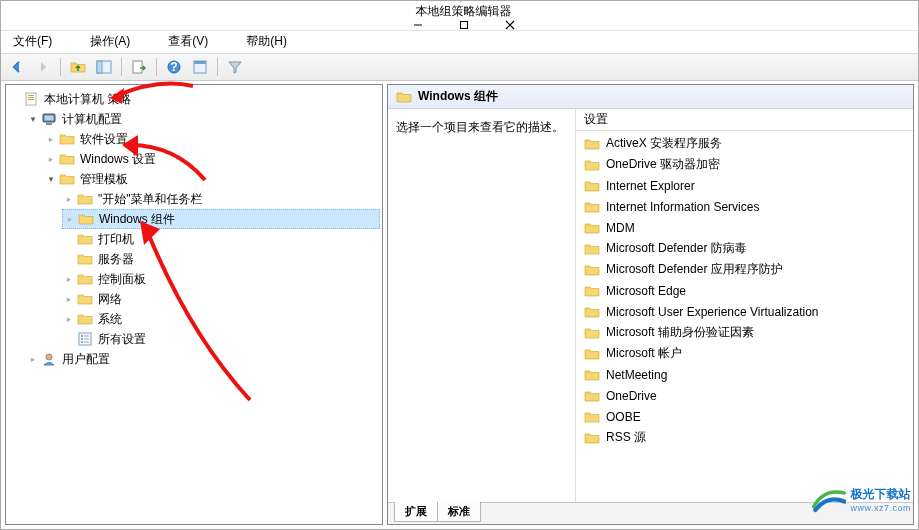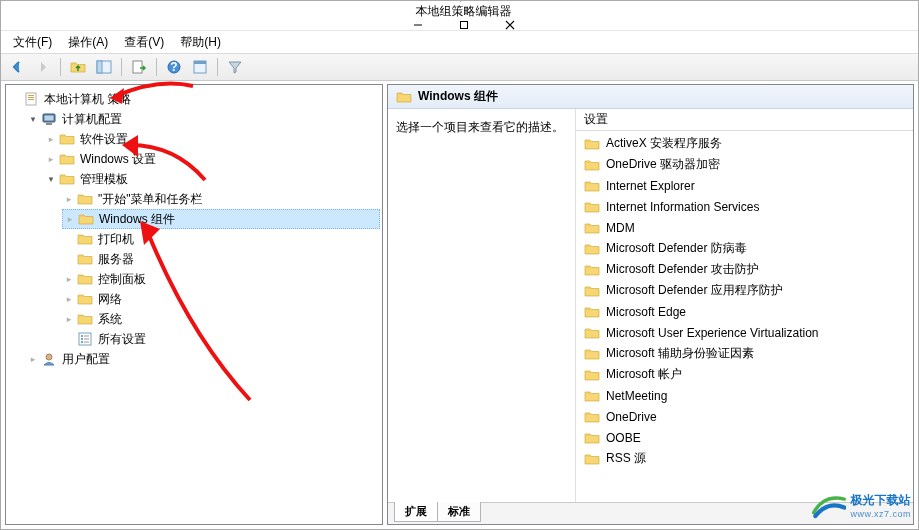--- a/index.html
+++ b/index.html
@@ -8,21 +8,21 @@
 .window { width: 919px; height: 530px; border: 1px solid #aaa; display: flex; flex-direction: column; background: #fff; }
 
 
 .titlebar { height: 30px; display: flex; align-items: center; padding: 0 0 0 8px; border-bottom: 1px solid #e5e5e5; flex-direction: column; }
 .titlebar .app-icon { width: 16px; height: 16px; margin-right: 6px; }
 .titlebar .title-text { flex: 1; }
 .win-controls { display: flex; height: 100%; }
 .win-btn { width: 46px; height: 100%; display: flex; align-items: center; justify-content: center; cursor: pointer; }
 
 
-.menubar { height: 22px; display: flex; align-items: center; padding: 0 4px; }
+.menubar { height: 22px; display: flex; padding: 0 4px; gap: 22px; }
 .menu-item { padding: 2px 8px; cursor: pointer; }
 
 
 .toolbar { height: 28px; background: linear-gradient(#f7f7f7,#ececec); border-top: 1px solid #dcdcdc; border-bottom: 1px solid #c9c9c9; display: flex; align-items: center; padding: 0 4px; gap: 2px; }
 .tool-btn { width: 24px; height: 22px; display: flex; align-items: center; justify-content: center; cursor: pointer; border: 1px solid transparent; border-radius: 2px; }
 .tool-sep { width: 1px; height: 18px; background: #c0c0c0; margin: 0 3px; }
 
 
 .content { flex: 1; display: flex; padding: 3px 4px 4px 4px; gap: 4px; min-height: 0; }
 .pane { border: 1px solid #828790; background: #fff; overflow: auto; }
@@ -47,21 +47,21 @@
 .rp-list-header { height: 22px; border-bottom: 1px solid #dcdcdc; display: flex; align-items: center; padding: 0 8px; background: #fff; position: sticky; top: 0; }
 .rp-list { padding: 2px 0; }
 .rp-item { height: 21px; display: flex; align-items: center; padding: 0 8px; gap: 6px; }
 
 
 .rp-tabs { height: 22px; display: flex; align-items: flex-start; padding-left: 6px; border-top: 1px solid #c9c9c9; background: #f4f4f4; font-weight: bold; }
 .rp-tab { padding: 2px 10px; border: 1px solid #b5b5b5; border-top: none; background: #fcfcfc; margin-right: -1px; font-size: 11px; cursor: pointer; position: relative; top: -1px; }
 .rp-tab.active { background: #fff; }
 
 
-.watermark { position: absolute; right: 8px; bottom: 10px; display: flex; align-items: center; gap: 4px; color: #1975c5; font-size: 13px; font-weight: bold; pointer-events: none; }
+.watermark { position: absolute; right: 8px; bottom: 16px; display: flex; align-items: center; gap: 4px; color: #1975c5; font-size: 13px; font-weight: bold; pointer-events: none; }
 .watermark .sub { font-size: 9px; color: #4a8fcf; display: block; font-weight: normal; letter-spacing: 0.5px; }
 .wm-swoosh { width: 34px; height: 30px; }
 
 
 .annot { position: absolute; pointer-events: none; }
 </style>
 </head>
 <body>
 
 <svg width="0" height="0" style="position:absolute">
@@ -376,26 +376,20 @@
               <div class="rp-item">
                 <svg width="16" height="16" viewBox="0 0 16 16">
                   <use href="#ic-folder"></use>
                 </svg>
                 <span>Microsoft Defender 防病毒</span>
               </div>
               <div class="rp-item">
                 <svg width="16" height="16" viewBox="0 0 16 16">
                   <use href="#ic-folder"></use>
                 </svg>
-                <span>Microsoft Defender 攻击防护</span>
-              </div>
-              <div class="rp-item">
-                <svg width="16" height="16" viewBox="0 0 16 16">
-                  <use href="#ic-folder"></use>
-                </svg>
                 <span>Microsoft Defender 应用程序防护</span>
               </div>
               <div class="rp-item">
                 <svg width="16" height="16" viewBox="0 0 16 16">
                   <use href="#ic-folder"></use>
                 </svg>
                 <span>Microsoft Edge</span>
               </div>
               <div class="rp-item">
                 <svg width="16" height="16" viewBox="0 0 16 16">

